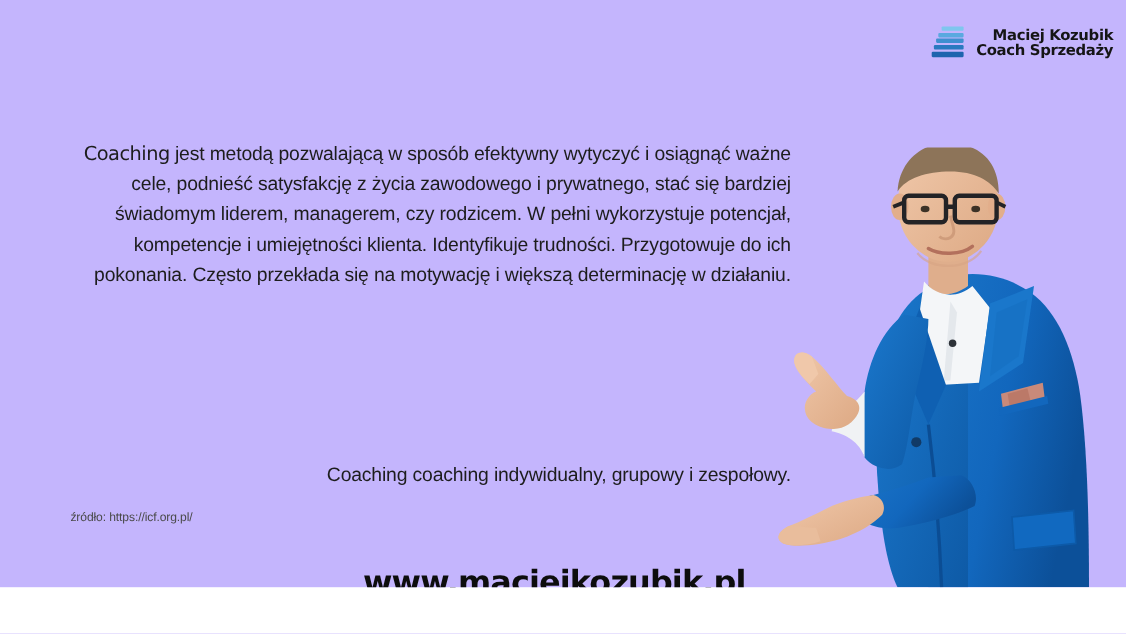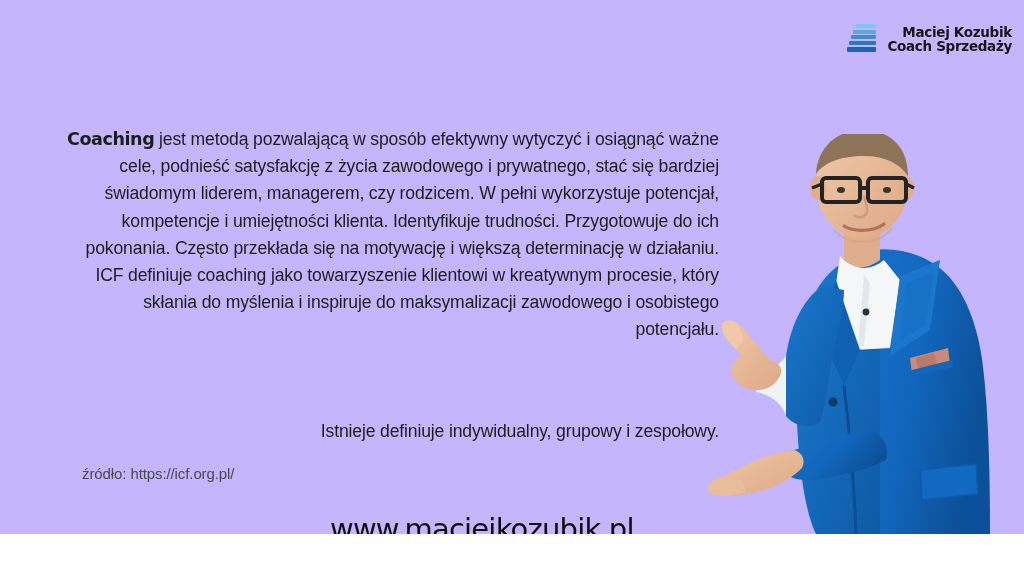--- a/index.html
+++ b/index.html
@@ -71,53 +71,53 @@
     width: 655px;
     font-family: "Liberation Sans", sans-serif;
     font-size: 17.6px;
     line-height: 27.2px;
     color: #1d1d1d;
     letter-spacing: -0.15px;
   }
   .body-copy p { margin: 0; }
   .lead strong {
     font-family: "DejaVu Sans", sans-serif;
-    font-weight: bold;
+    font-weight: normal;
     letter-spacing: -0.45px;
   }
 
   .closing {
     position: absolute;
     left: 64px;
     top: 418px;
     width: 655px;
     font-family: "Liberation Sans", sans-serif;
     font-size: 17.6px;
     line-height: 27.2px;
     color: #1d1d1d;
     letter-spacing: -0.15px;
   }
 
   .source {
     position: absolute;
-    left: 82px;
+    left: 64px;
     top: 465px;
     font-family: "Liberation Sans", sans-serif;
-    font-size: 15px;
+    font-size: 11px;
     color: #4a4a4a;
     letter-spacing: -0.1px;
   }
 
   
   .footer-url {
     position: absolute;
     left: 330px;
     top: 512px;
     font-family: "DejaVu Sans", sans-serif;
-    font-weight: normal;
+    font-weight: bold;
     font-size: 29px;
     letter-spacing: -0.8px;
     color: #0d0d0d;
   }
 
   
   .photo {
     position: absolute;
     right: 0;
     bottom: 0;
@@ -142,24 +142,23 @@
     </div>
     <div class="logo-text">
       <span class="logo-line1">Maciej Kozubik</span>
       <span class="logo-line2">Coach Sprzedaży</span>
     </div>
   </div>
 
 
   <div class="body-copy">
     <p class="lead"><strong>Coaching</strong><span> jest metodą pozwalającą w sposób efektywny wytyczyć i osiągnąć ważne cele, podnieść satysfakcję z życia zawodowego i prywatnego, stać się bardziej świadomym liderem, managerem, czy rodzicem. W pełni wykorzystuje potencjał, kompetencje i umiejętności klienta. Identyfikuje trudności. Przygotowuje do ich pokonania. Często przekłada się na motywację i większą determinację w działaniu.</span></p>
-    <p>ICF definiuje coaching jako towarzyszenie klientowi w kreatywnym procesie, który skłania do myślenia i inspiruje do maksymalizacji zawodowego i osobistego potencjału.</p>
   </div>
 
-  <div class="closing">Istnieje definiuje indywidualny, grupowy i zespołowy.</div>
+  <div class="closing">Coaching coaching indywidualny, grupowy i zespołowy.</div>
 
   <div class="source">źródło: https://icf.org.pl/</div>
 
   <div class="footer-url">www.maciejkozubik.pl</div>
 
   <div class="photo">
     <svg width="330" height="400" viewBox="0 0 330 400" xmlns="http://www.w3.org/2000/svg" role="img">
       <defs>
         <linearGradient id="suitG" x1="0" y1="0" x2="1" y2="0.4">
           <stop offset="0%" stop-color="#1a74c8"></stop>

